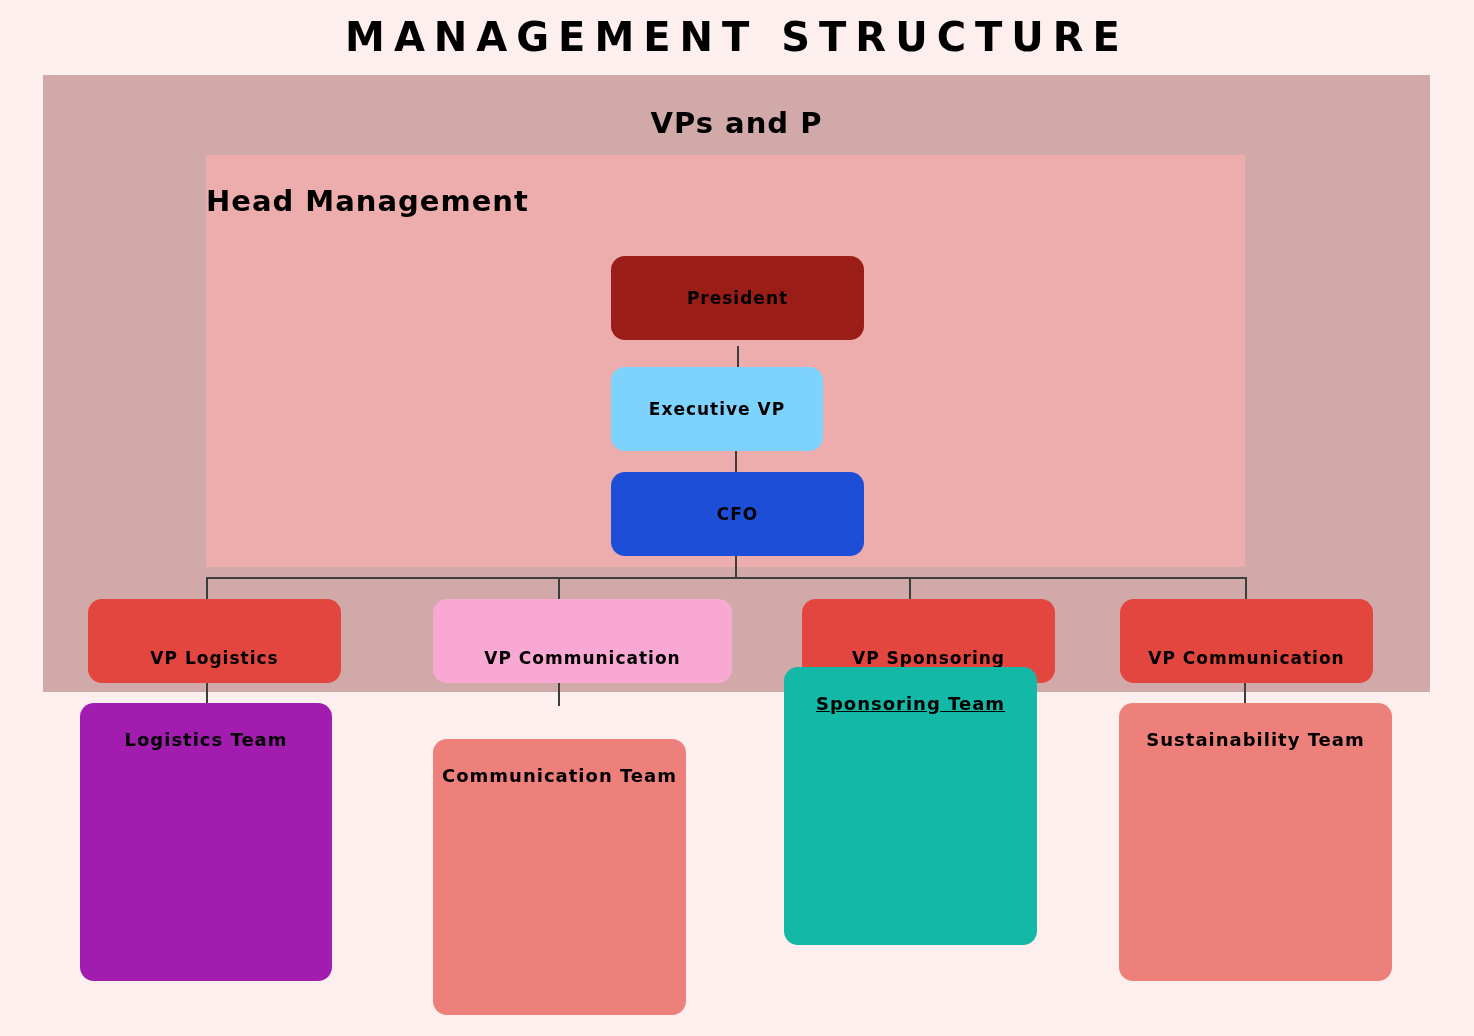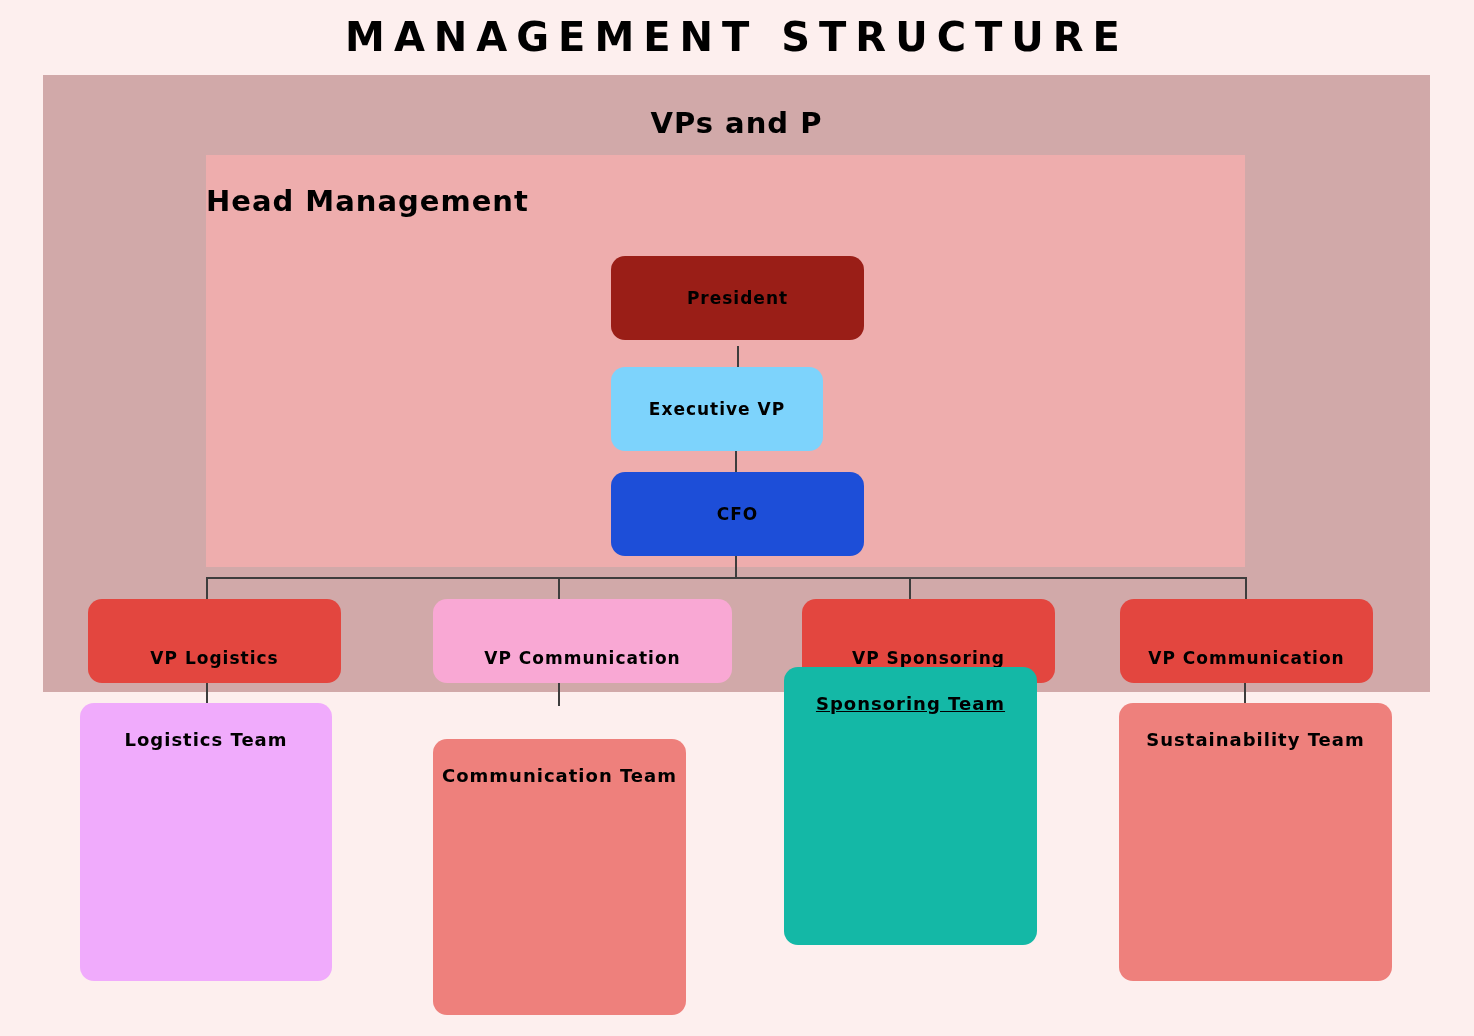--- a/index.html
+++ b/index.html
@@ -67,21 +67,21 @@
 <div class="abs box top" style="left:433px;top:599px;width:299px;height:84px;background:#f9a8d4;">
   <span>VP Communication</span>
 </div>
 <div class="abs box top" style="left:784px;top:599px;width:253px;height:84px;background:#e3463f;margin-left:18px;">
   <span>VP Sponsoring</span>
 </div>
 <div class="abs box top" style="left:1120px;top:599px;width:253px;height:84px;background:#e3463f;">
   <span>VP Communication</span>
 </div>
 
-<div class="abs box team" style="left:80px;top:703px;width:252px;height:278px;background:#f0abfc;">
+<div class="abs box team" style="left:80px;top:703px;width:252px;height:278px;background:#a21caf;">
   <span>Logistics Team</span>
 </div>
 <div class="abs box team" style="left:433px;top:739px;width:253px;height:276px;background:#ee807c;">
   <span>Communication Team</span>
 </div>
 <div class="abs box team" style="left:784px;top:667px;width:253px;height:278px;background:#14b8a6;text-decoration:underline;">
   <span>Sponsoring Team</span>
 </div>
 <div class="abs box team" style="left:1119px;top:703px;width:273px;height:278px;background:#ee807c;">
   <span>Sustainability Team</span>

